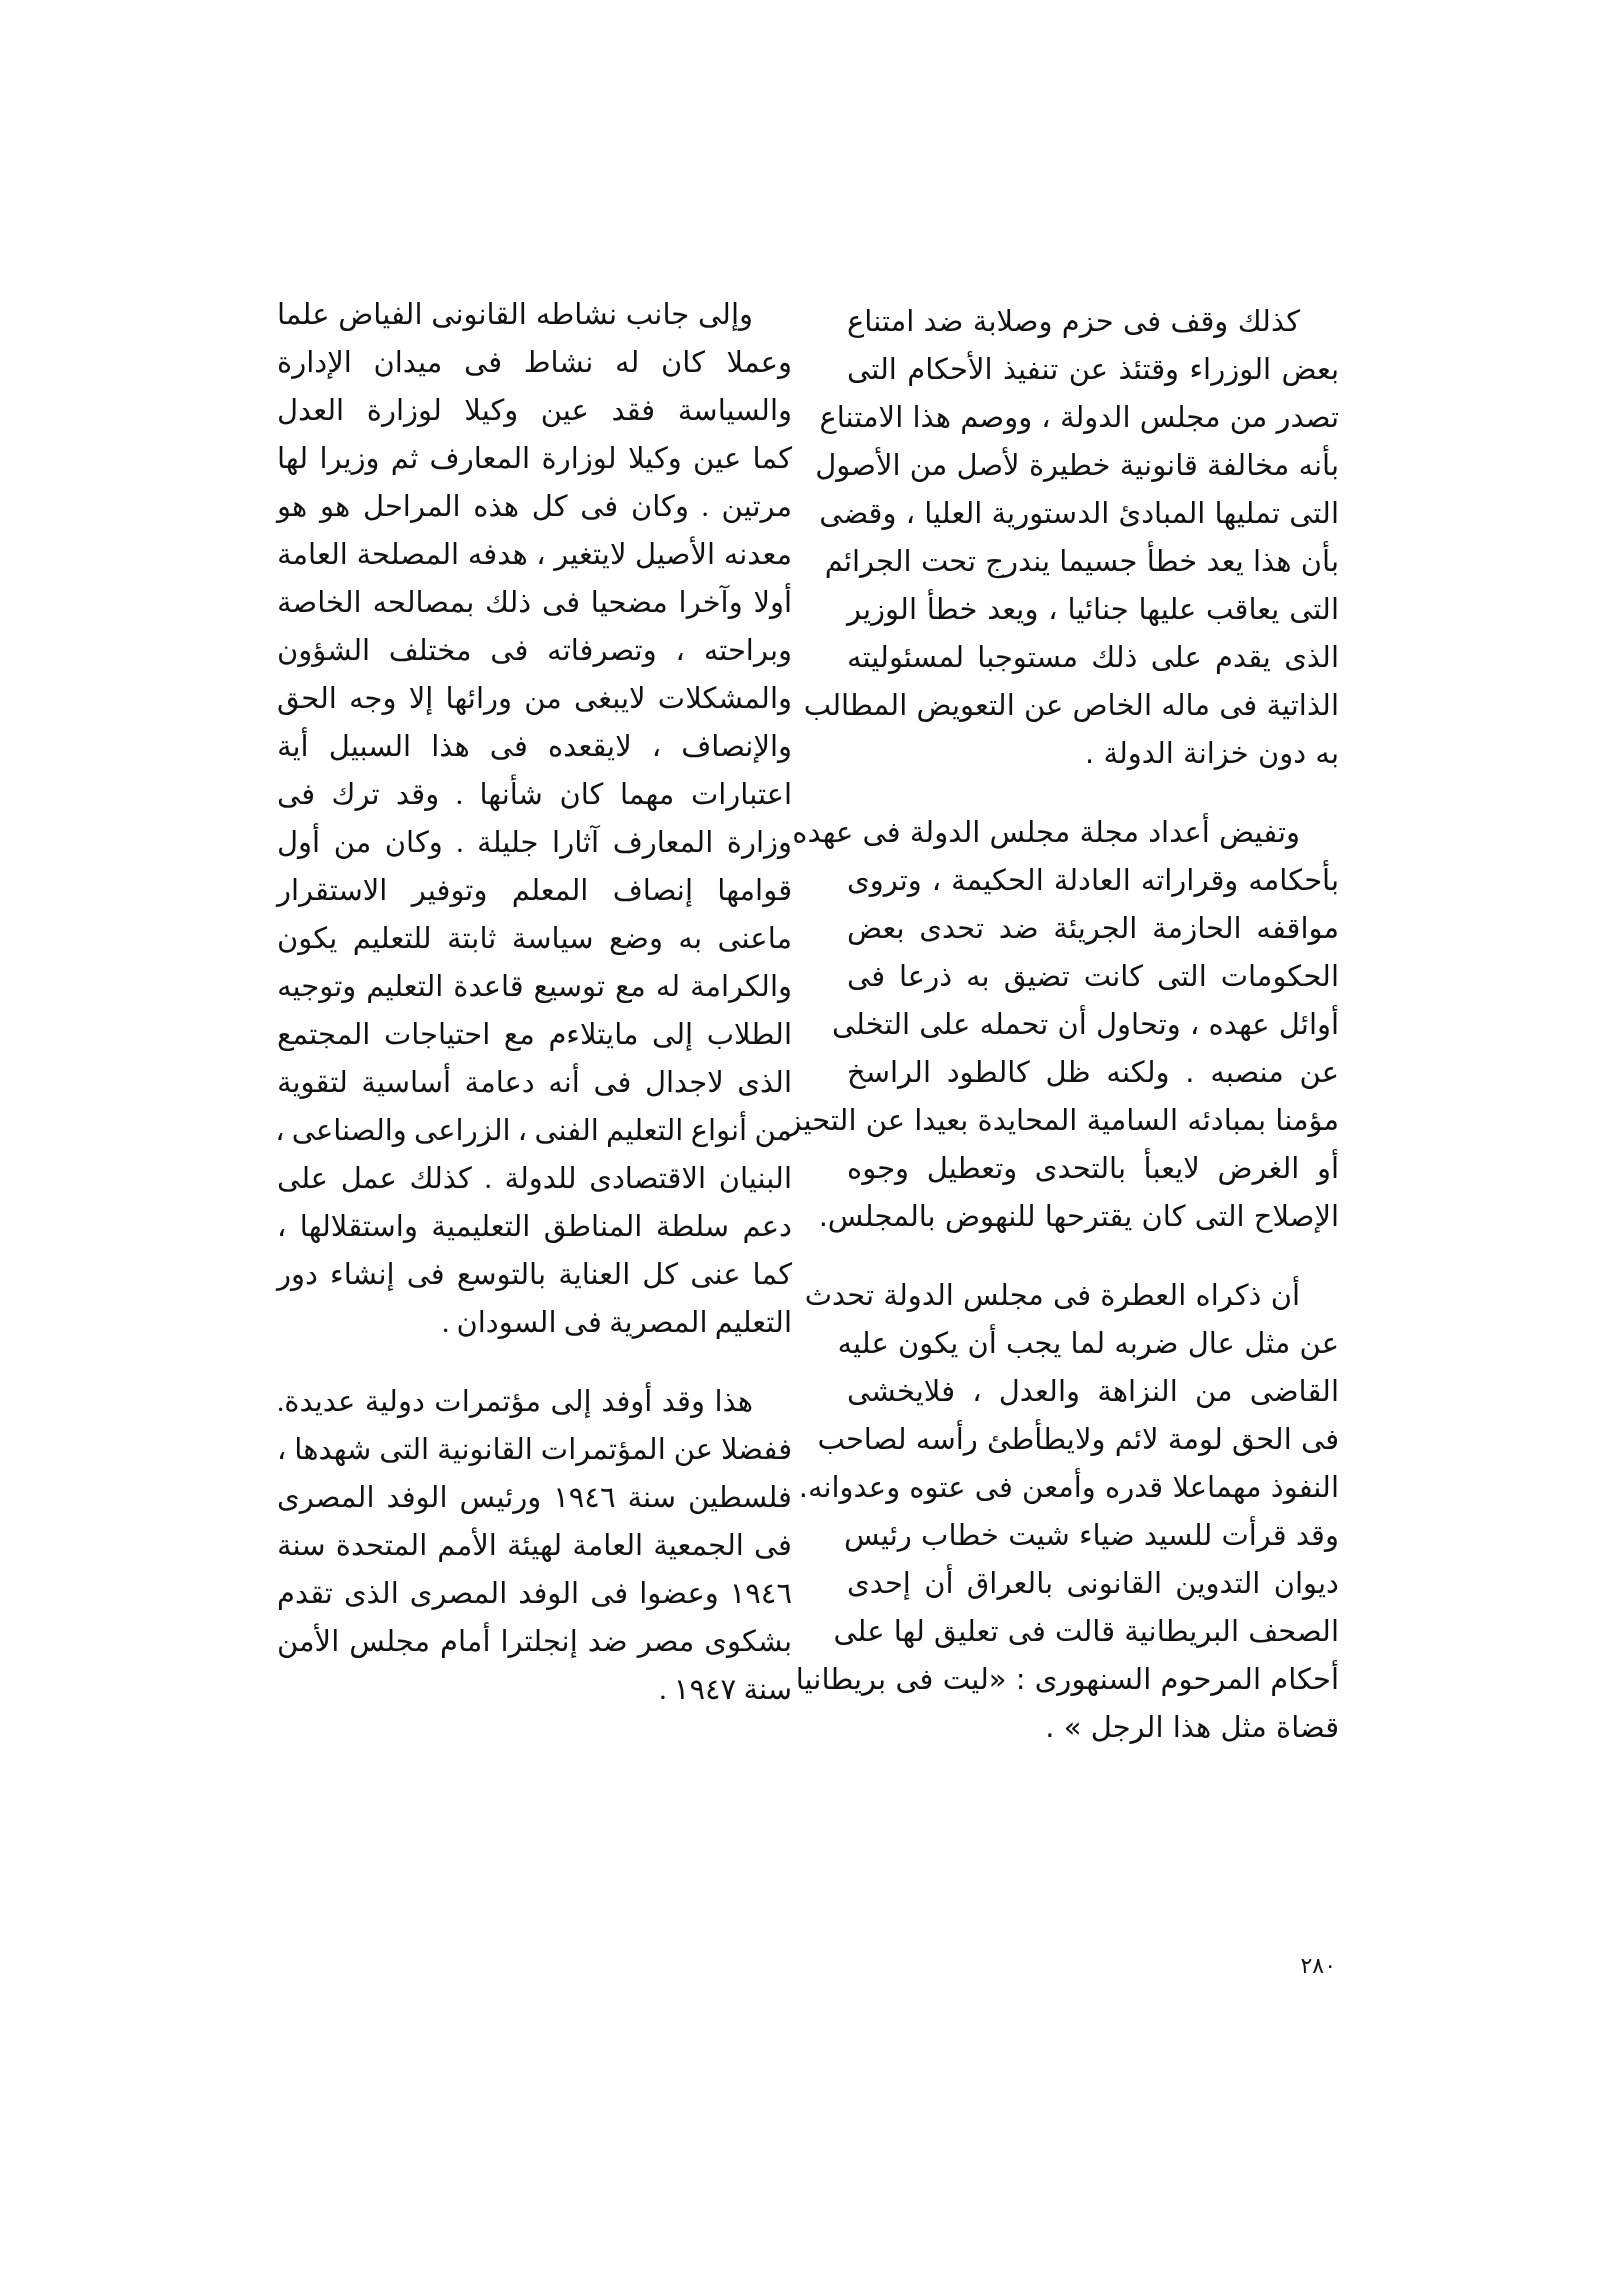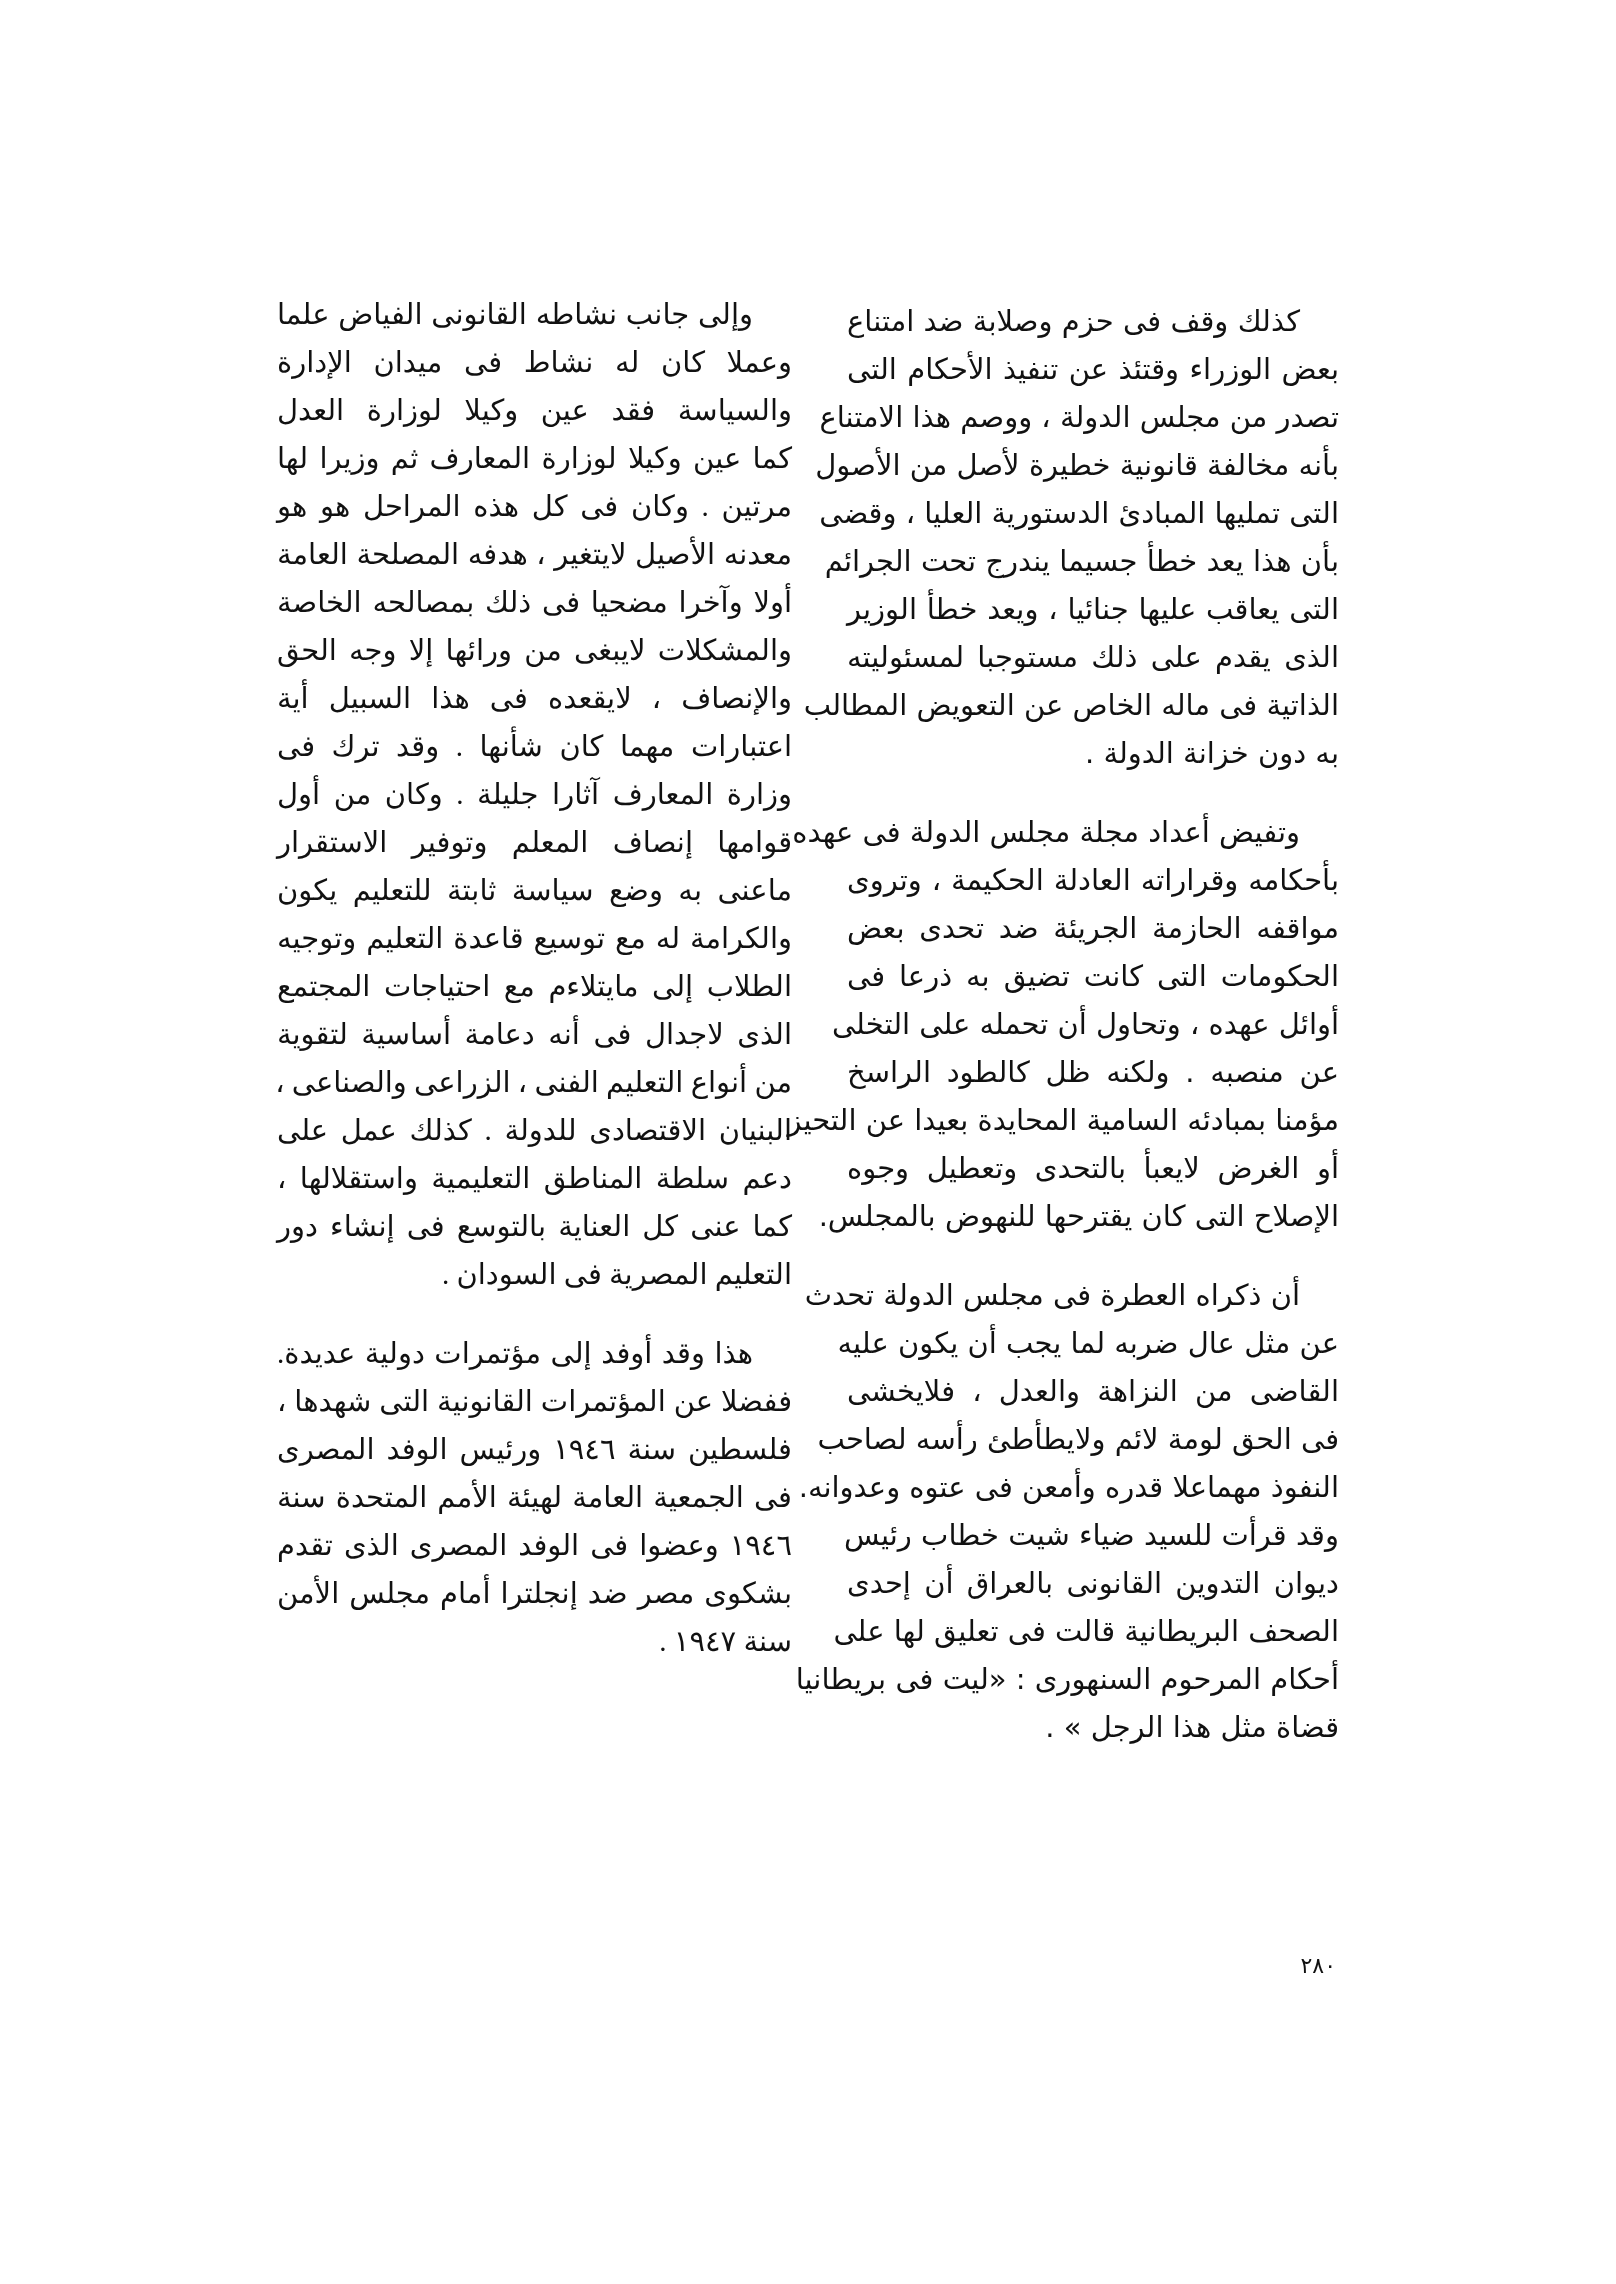--- a/index.html
+++ b/index.html
@@ -116,20 +116,21 @@
   <div class="column col-left">
 
     <div class="para">
       <span class="line indent">وإلى جانب نشاطه القانونى الفياض علما</span>
       <span class="line">وعملا كان له نشاط فى ميدان الإدارة</span>
       <span class="line">والسياسة فقد عين وكيلا لوزارة العدل</span>
       <span class="line">كما عين وكيلا لوزارة المعارف ثم وزيرا لها</span>
       <span class="line">مرتين . وكان فى كل هذه المراحل هو هو</span>
       <span class="line">معدنه الأصيل لايتغير ، هدفه المصلحة العامة</span>
       <span class="line">أولا وآخرا مضحيا فى ذلك بمصالحه الخاصة</span>
+      <span class="line">وبراحته ، وتصرفاته فى مختلف الشؤون</span>
       <span class="line">والمشكلات لايبغى من ورائها إلا وجه الحق</span>
       <span class="line">والإنصاف ، لايقعده فى هذا السبيل أية</span>
       <span class="line">اعتبارات مهما كان شأنها . وقد ترك فى</span>
       <span class="line">وزارة المعارف آثارا جليلة . وكان من أول</span>
       <span class="line">قوامها إنصاف المعلم وتوفير الاستقرار</span>
       <span class="line">ماعنى به وضع سياسة ثابتة للتعليم يكون</span>
       <span class="line">والكرامة له مع توسيع قاعدة التعليم وتوجيه</span>
       <span class="line">الطلاب إلى مايتلاءم مع احتياجات المجتمع</span>
       <span class="line">الذى لاجدال فى أنه دعامة أساسية لتقوية</span>
       <span class="line">من أنواع التعليم الفنى ، الزراعى والصناعى ،</span>

